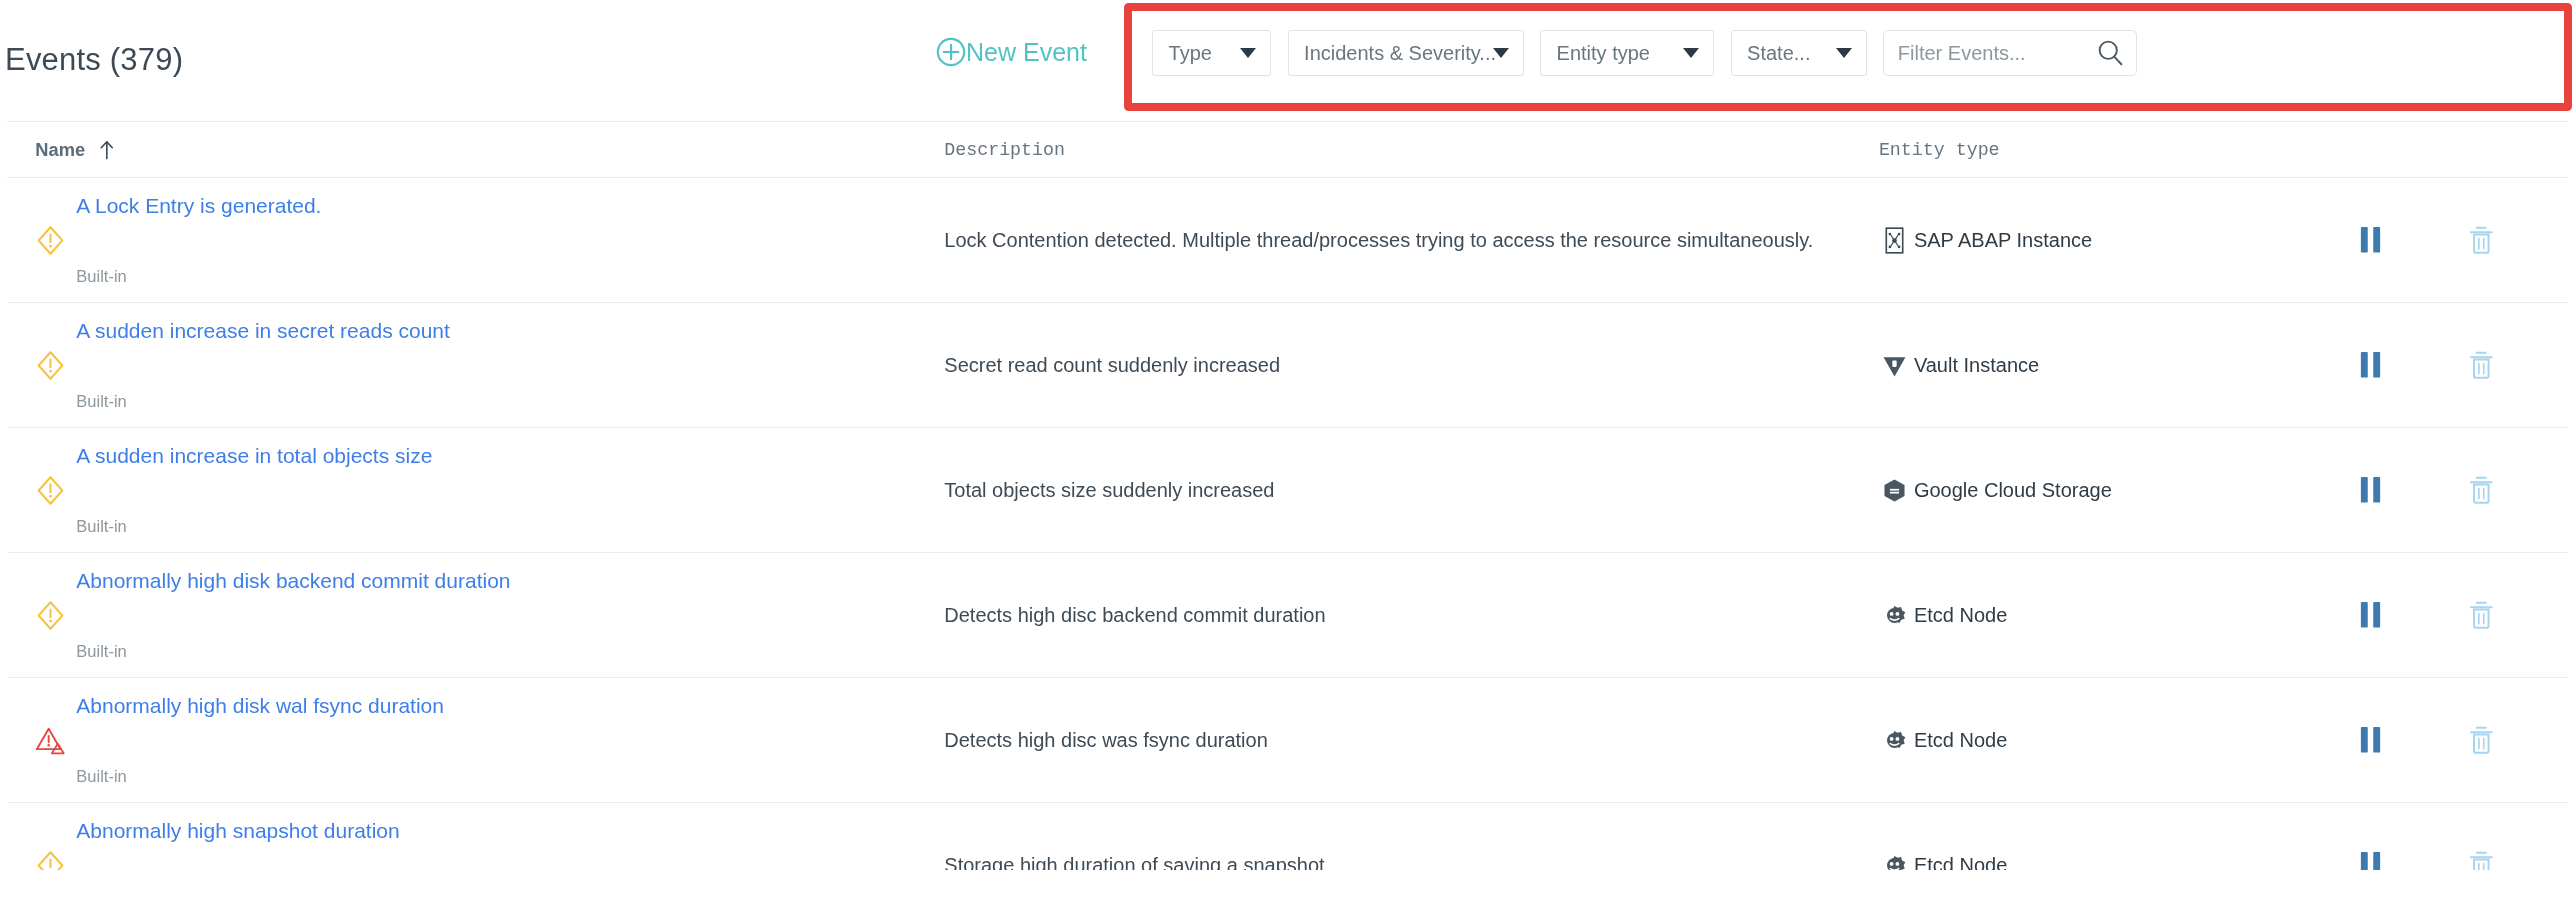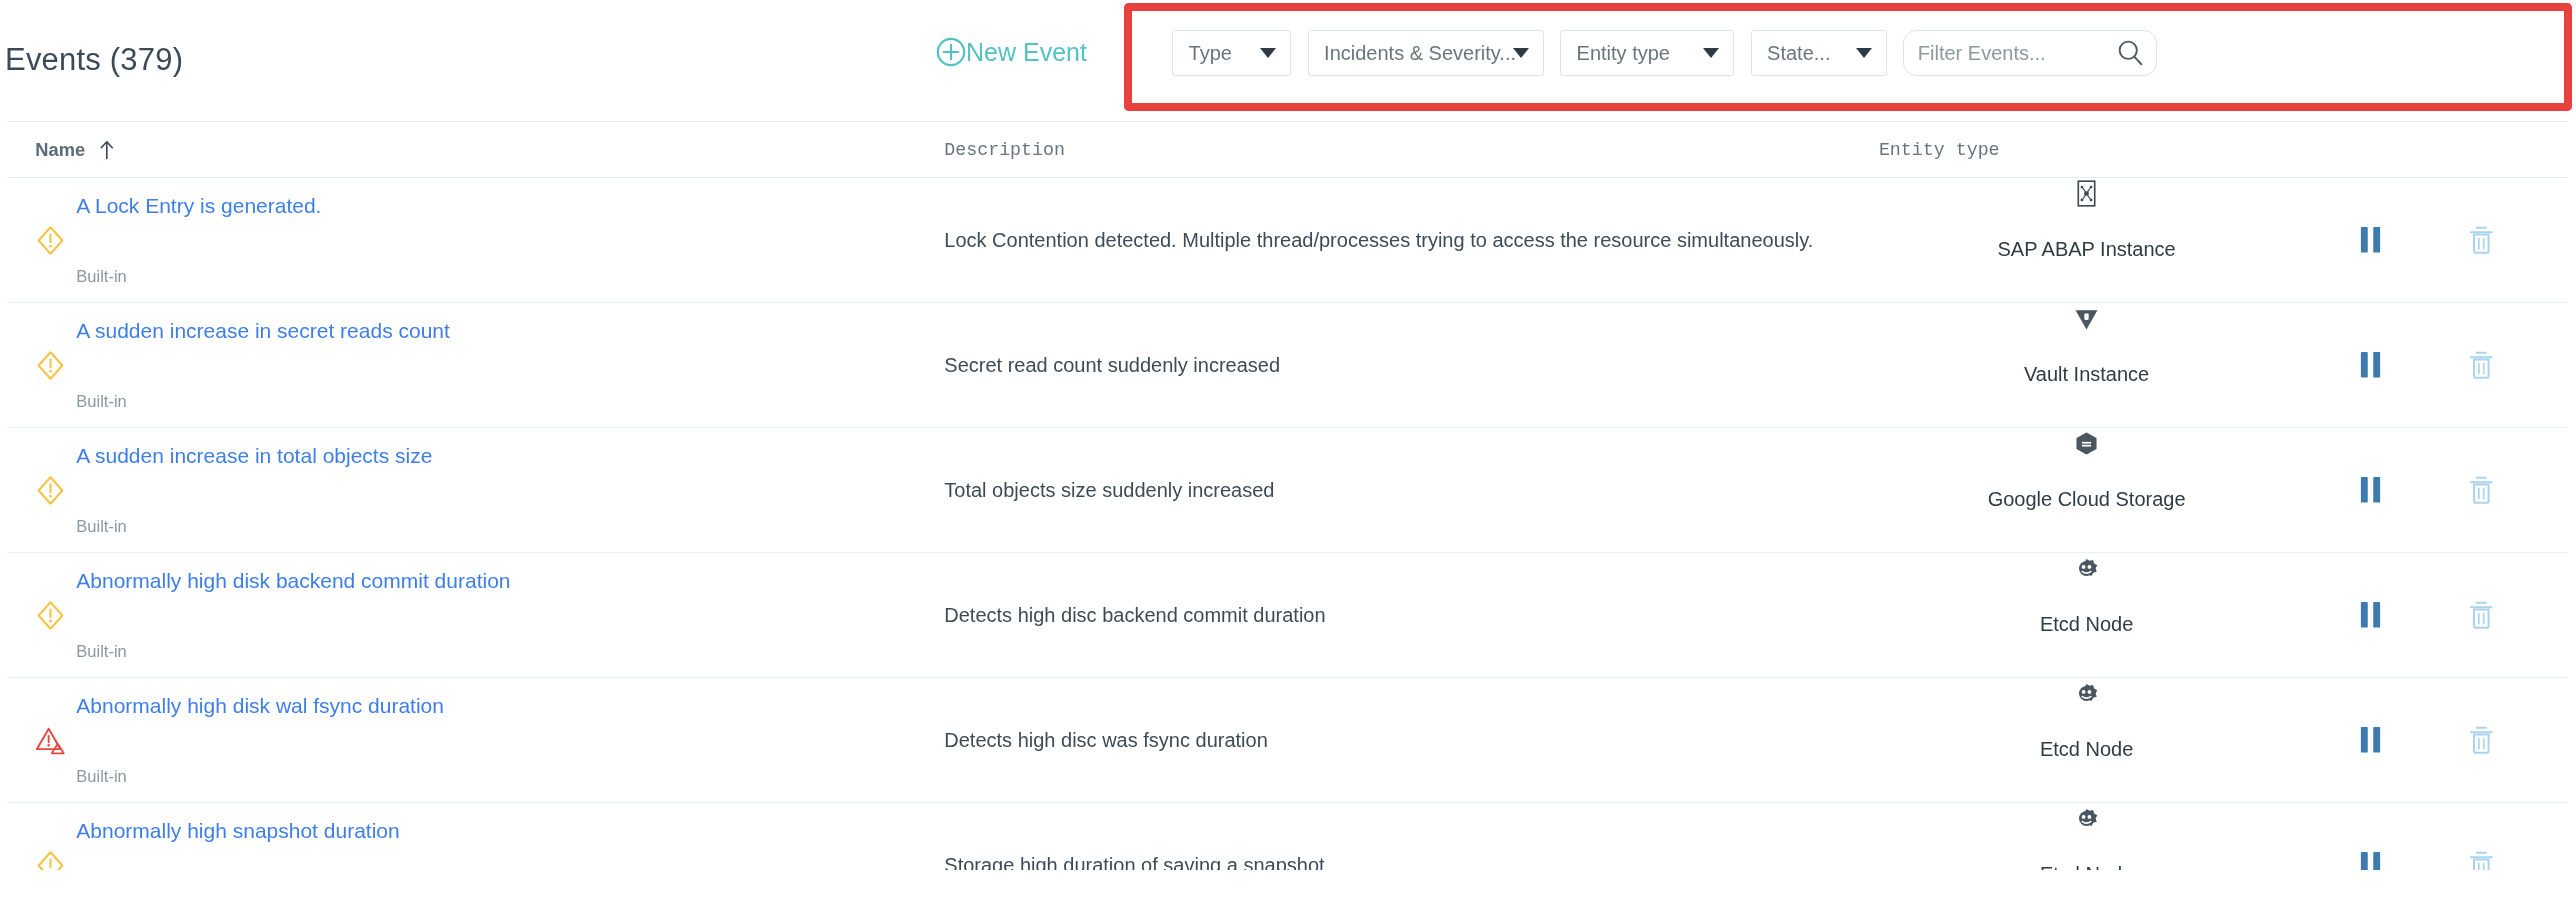--- a/index.html
+++ b/index.html
@@ -116,32 +116,32 @@
     position: absolute;
     right: 13.8px;
     top: 50%;
     transform: translateY(-50%);
     width: 0;
     height: 0;
     border-left: 8.3px solid transparent;
     border-right: 8.3px solid transparent;
     border-top: 10px solid #2d3a46;
   }
-  .sb-type      { width: 119px; margin-left: 20px; }
+  .sb-type      { width: 119px; }
   .sb-incidents { width: 236px; }
   .sb-entity    { width: 174px; }
   .sb-state     { width: 136px; }
 
   .search-box {
     position: relative;
     width: 254px;
     height: 46px;
     background: #ffffff;
     border: 0.9px solid #dde3e8;
-    border-radius: 13px;
+    border-radius: 5px;
     box-sizing: border-box;
     display: flex;
     align-items: center;
     cursor: text;
   }
   .search-box input {
     border: 0;
     outline: 0;
     background: transparent;
     font-family: "Liberation Sans", sans-serif;
@@ -237,21 +237,21 @@
     line-height: 1.2;
   }
 
   .desc-text {
     font-size: 20px;
     color: #3e4b56;
     line-height: 1.45;
     max-width: 880px;
   }
 
-  .ent-cell { gap: 29px; flex-direction: column; }
+  .ent-cell { gap: 4px; }
   .ent-icon {
     width: 31px;
     height: 31px;
     flex: 0 0 31px;
     display: block;
   }
   .ent-label {
     font-size: 20px;
     color: #2f3b45;
     white-space: nowrap;

